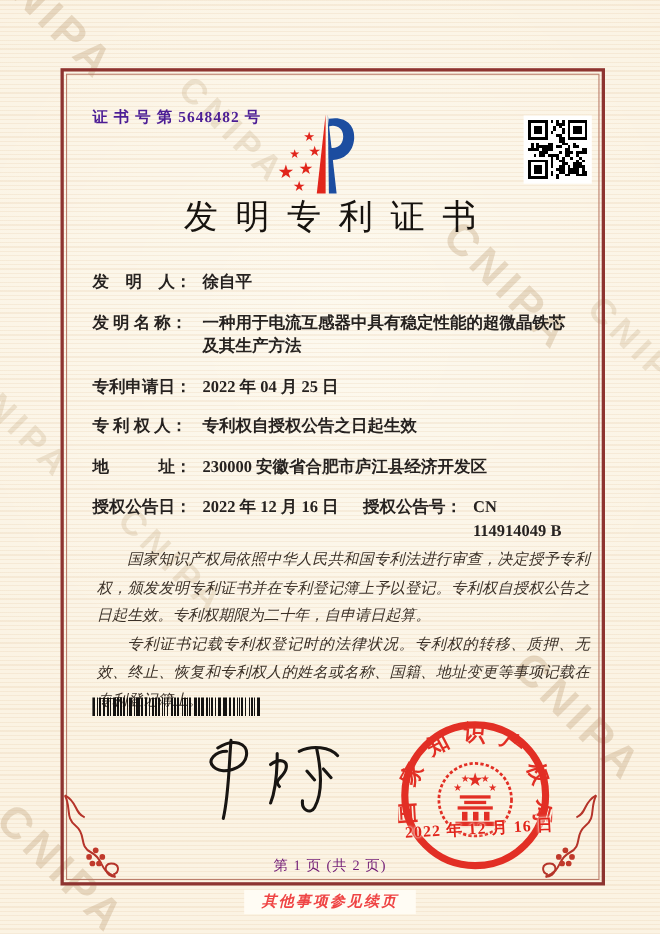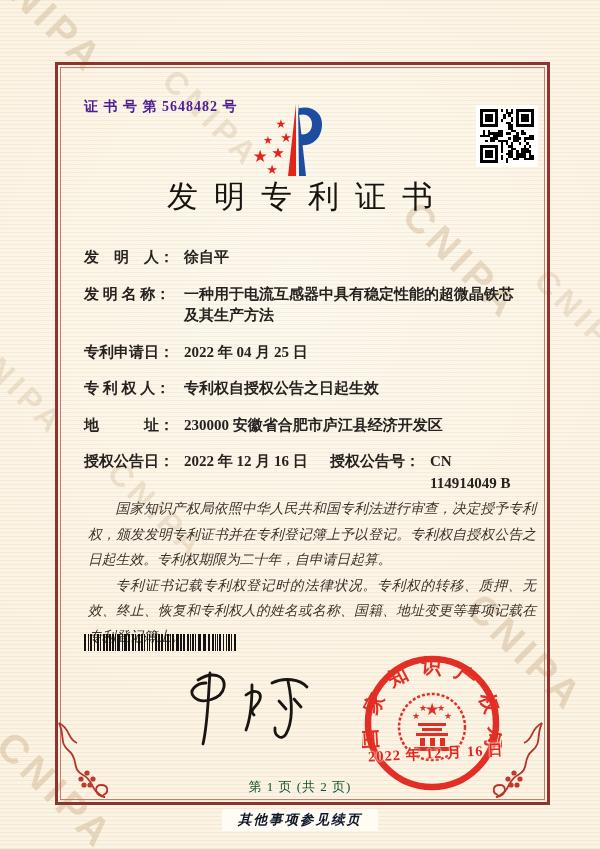--- a/index.html
+++ b/index.html
@@ -45,25 +45,25 @@
   .barcode{position:absolute;left:84px;top:634px;width:158px;height:17px;}
   .signoff{position:absolute;left:84px;top:687px;font-size:15px;font-weight:700;color:#33291f;line-height:27px;}
   .signature{position:absolute;left:168px;top:664px;width:152px;height:86px;}
   .seal{position:absolute;left:362px;top:653px;width:140px;height:140px;opacity:.95;}
   .seal-date{
     position:absolute;left:368px;top:744px;white-space:nowrap;
     color:#e1251b;font-size:14.5px;font-weight:700;letter-spacing:1px;
     transform:rotate(-3deg);
     text-shadow:0 0 3px #fdf6e9,0 0 2px #fdf6e9;
   }
-  .page-num{position:absolute;left:0;right:0;top:778px;text-align:center;font-size:13px;letter-spacing:1px;color:#14532d;}
+  .page-num{position:absolute;left:0;right:0;top:778px;text-align:center;font-size:13px;letter-spacing:1px;color:#701a75;}
   .continuation{
     position:absolute;left:50%;top:809px;transform:translateX(-50%);
     background:#fffcf4;padding:2px 16px;font-size:13.5px;font-weight:600;
-    font-style:italic;color:#0f172a;letter-spacing:2px;white-space:nowrap;
+    font-style:italic;color:#ef4444;letter-spacing:2px;white-space:nowrap;
   }
   .ornament{position:absolute;width:62px;height:80px;}
   .ornament.br{left:484px;top:721px;}
   .ornament.bl{left:55px;top:721px;transform:scaleX(-1);}
 </style>
 </head>
 <body>
 
 <div class="page">
 

